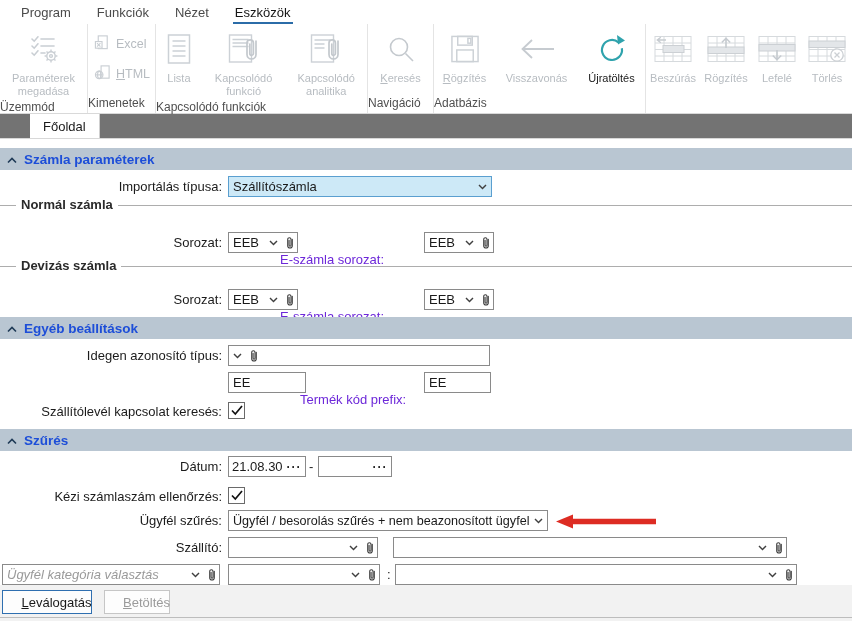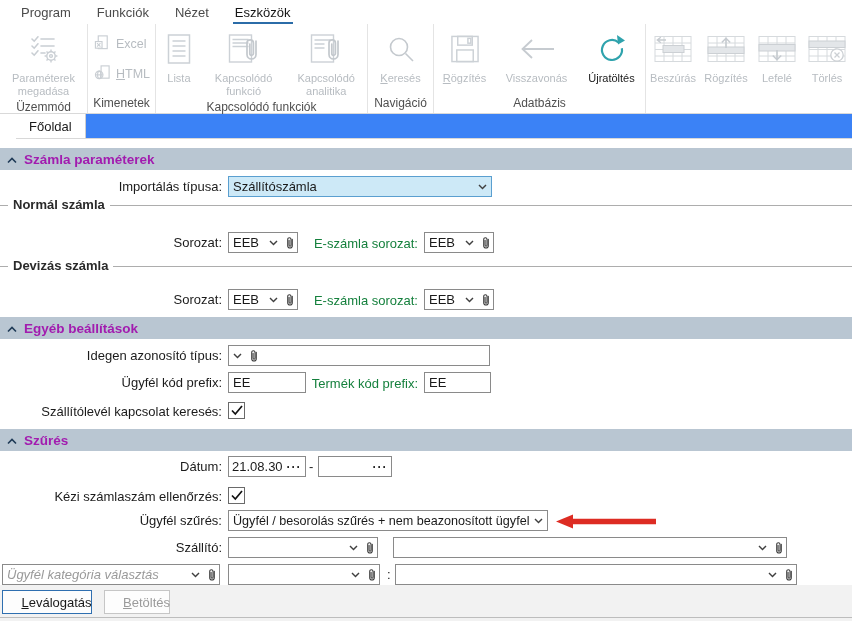--- a/index.html
+++ b/index.html
@@ -9,47 +9,47 @@
   
   .menubar{position:absolute;top:0;left:0;right:0;height:24px;display:flex;align-items:center;padding-left:8px;background:#fff;}
   .menu-item{padding:3px 13px;font-size:13px;color:#4b4b4b;position:relative;cursor:default;}
   .menu-item.active{color:#161616;}
   .menu-item.active::after{content:"";position:absolute;left:11px;right:11px;bottom:-2px;height:3px;background:#2b6ca8;}
 
   
   .ribbon{position:absolute;top:24px;left:0;right:0;height:89px;background:#fff;border-bottom:1px solid #d9d9d9;display:flex;}
   .rgroup{display:flex;flex-direction:column;border-right:1px solid #e4e4e4;box-sizing:border-box;}
   .rbtns{flex:1;display:flex;justify-content:center;align-items:stretch;padding-top:2px;}
-  .glabel{height:19px;line-height:19px;text-align:center;font-size:12px;color:#4f4f4f;white-space:nowrap;}
+  .glabel{height:19px;line-height:19px;text-align:left;font-size:12px;color:#4f4f4f;white-space:nowrap;}
   .bigbtn{display:flex;flex-direction:column;align-items:center;padding:4px 3px 0 3px;box-sizing:border-box;}
   .bicon{height:38px;display:flex;align-items:center;justify-content:center;}
   .blabel{display:block;font-size:11px;line-height:1.18;text-align:center;color:#b7bcc1;margin-top:4px;white-space:normal;}
   .bigbtn.enabled .blabel{color:#1a1a1a;}
   .smallcol{display:flex;flex-direction:column;justify-content:flex-start;gap:10px;padding:10px 4px 0 6px;}
   .smallbtn{display:flex;align-items:center;gap:5px;}
   .slabel{display:block;font-size:12.5px;color:#b7bcc1;}
   .accel::first-letter{text-decoration:underline;}
 
   
-  .tabstrip{position:absolute;top:114px;left:16px;right:0;height:24px;background:#3b82f6;border-bottom:1px solid #d8d8d8;display:flex;}
+  .tabstrip{position:absolute;top:114px;left:0;right:0;height:24px;background:#737373;border-bottom:1px solid #d8d8d8;display:flex;padding-left:30px;}
   .tab{height:24px;background:#fff;display:flex;align-items:center;padding:0 13px;font-size:13px;color:#1a1a1a;border-right:1px solid #cfcfcf;}
 
   
   .content{position:absolute;top:139px;left:0;width:852px;height:482px;background:#fff;}
-  .shead{position:absolute;left:0;right:0;height:22px;background:#b9c6d2;display:flex;align-items:center;gap:7px;padding-left:7px;box-sizing:border-box;font-weight:bold;color:#a21caf;font-size:13.5px;}
+  .shead{position:absolute;left:0;right:0;height:22px;background:#b9c6d2;display:flex;align-items:center;gap:7px;padding-left:7px;box-sizing:border-box;font-weight:bold;color:#1d4ed8;font-size:13.5px;}
   .row{position:absolute;left:0;right:0;height:22px;}
   .flabel{position:absolute;left:0;width:222px;text-align:right;top:3px;white-space:nowrap;color:#1b1b1b;}
-  .flabel2{position:absolute;text-align:right;top:4px;white-space:nowrap;color:#15803d;}
+  .flabel2{position:absolute;top:20px;white-space:nowrap;color:#6d28d9;}
   .combo,.tinput{position:absolute;top:0;height:21px;border:1px solid #8a8a8a;background:#fff;display:flex;align-items:center;box-sizing:border-box;cursor:default;}
   .cval{flex:1;padding-left:4px;white-space:nowrap;overflow:hidden;}
   .cval.ph{font-style:italic;color:#9a9a9a;}
   .chev{width:17px;display:flex;justify-content:center;align-items:center;}
   .clip{width:15px;display:flex;justify-content:center;align-items:center;}
   .combo.sel{background:#cde9f7;border-color:#5a9fd0;}
-  .gtitle{position:absolute;left:8px;font-weight:bold;color:#2a2a2a;background:#fff;padding:0 5px;z-index:2;font-size:13px;white-space:nowrap;}
+  .gtitle{position:absolute;left:16px;font-weight:bold;color:#2a2a2a;background:#fff;padding:0 5px;z-index:2;font-size:13px;white-space:nowrap;}
   .gline{position:absolute;left:0;right:0;height:1px;background:#adadad;}
   .cbox{position:absolute;left:228px;top:1px;width:17px;height:17px;border:1px solid #6a6a6a;background:#fff;display:flex;align-items:center;justify-content:center;box-sizing:border-box;}
   .dots{width:22px;text-align:center;font-weight:bold;color:#222;letter-spacing:1px;font-size:12px;cursor:pointer;}
   .dash{position:absolute;left:309px;top:3px;color:#1b1b1b;}
   .colon{position:absolute;left:387px;top:3px;color:#1b1b1b;}
   .arrow-annot{position:absolute;left:556px;top:375px;z-index:5;}
 
   
   .fstrip{position:absolute;left:0;right:0;top:446px;bottom:0;background:#f2f2f2;}
   .bline{position:absolute;left:0;right:0;top:478px;height:1px;background:#bdbdbd;}
@@ -395,21 +395,20 @@
         </span>
       <span class="clip">
         <svg width="10" height="14" viewBox="0 0 10 14">
             <path d="M7.3 3.2 V9.8 A2.3 2.3 0 0 1 2.7 9.8 V3.4 A1.65 1.65 0 0 1 6 3.4 V9.3 A0.95 0.95 0 0 1 4.1 9.3 V4.2" fill="none" stroke="#3a3a3a" stroke-width="1.05" stroke-linecap="round"></path>
           </svg>
         </span>
     </div>
   </div>
 
   <div class="row" style="top:233px">
-    <span class="flabel">Ügyfél kód prefix:</span>
     <div class="tinput" style="left:228px;width:78px">
       <span class="cval">EE</span>
     </div>
     <span class="flabel2" style="left:300px;width:118px">Termék kód prefix:</span>
     <div class="tinput" style="left:424px;width:67px">
       <span class="cval">EE</span>
     </div>
   </div>
 
   <div class="row" style="top:262px">

